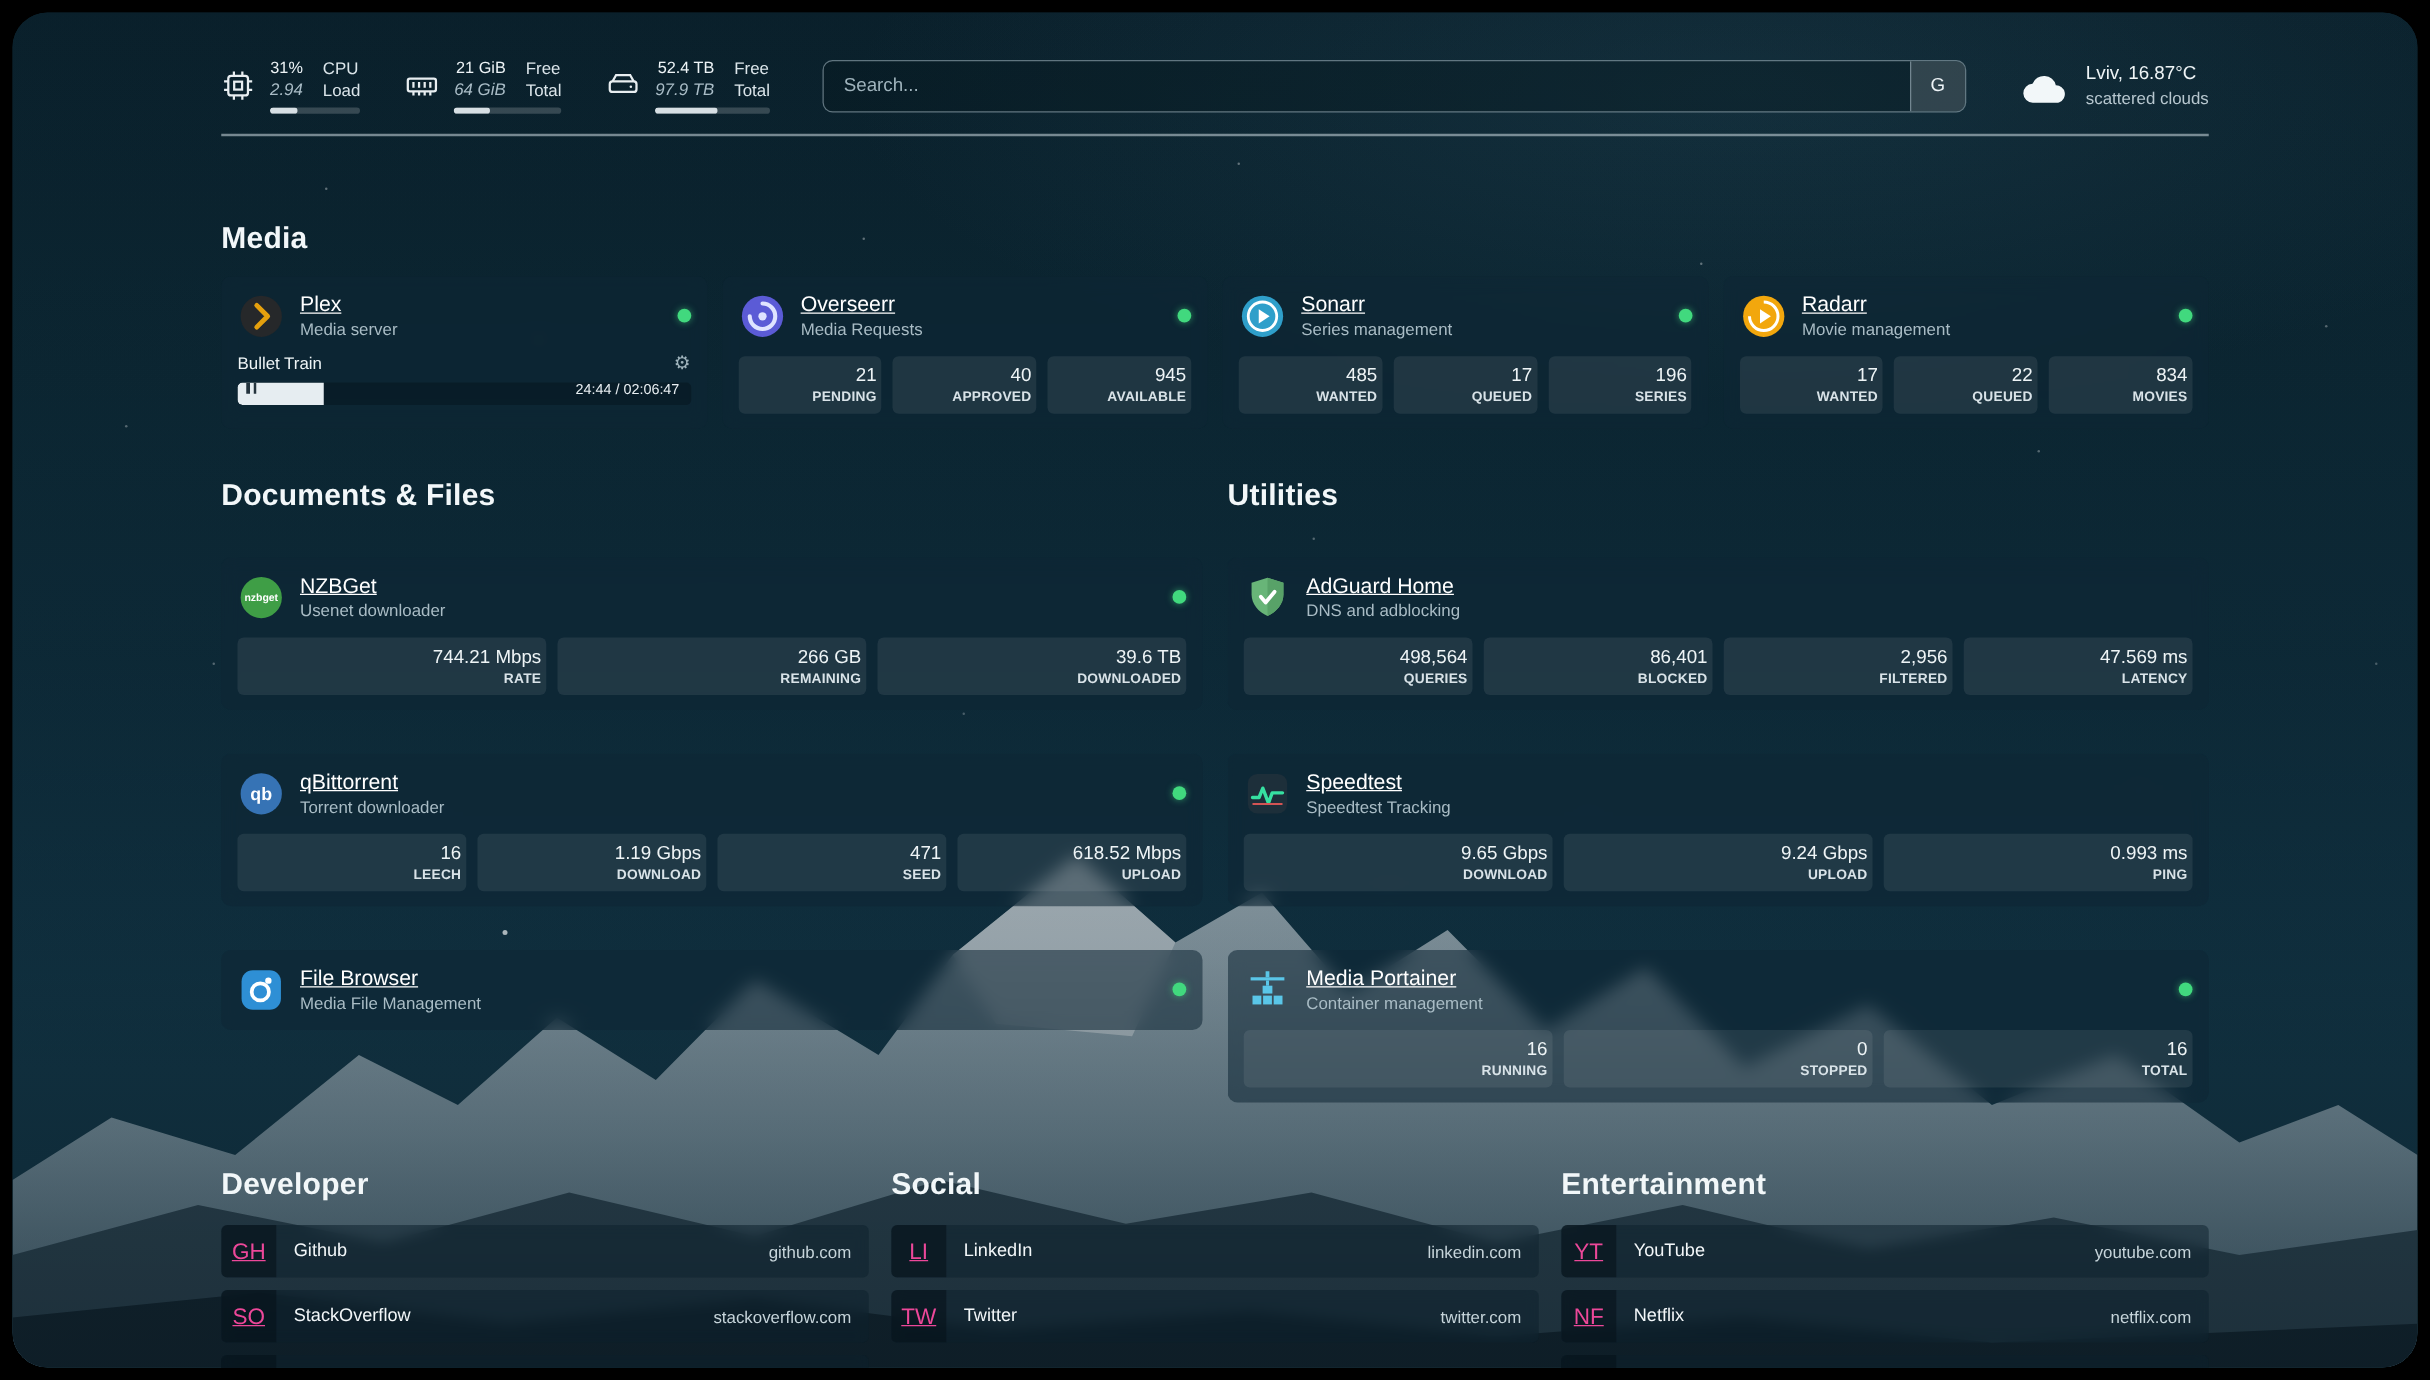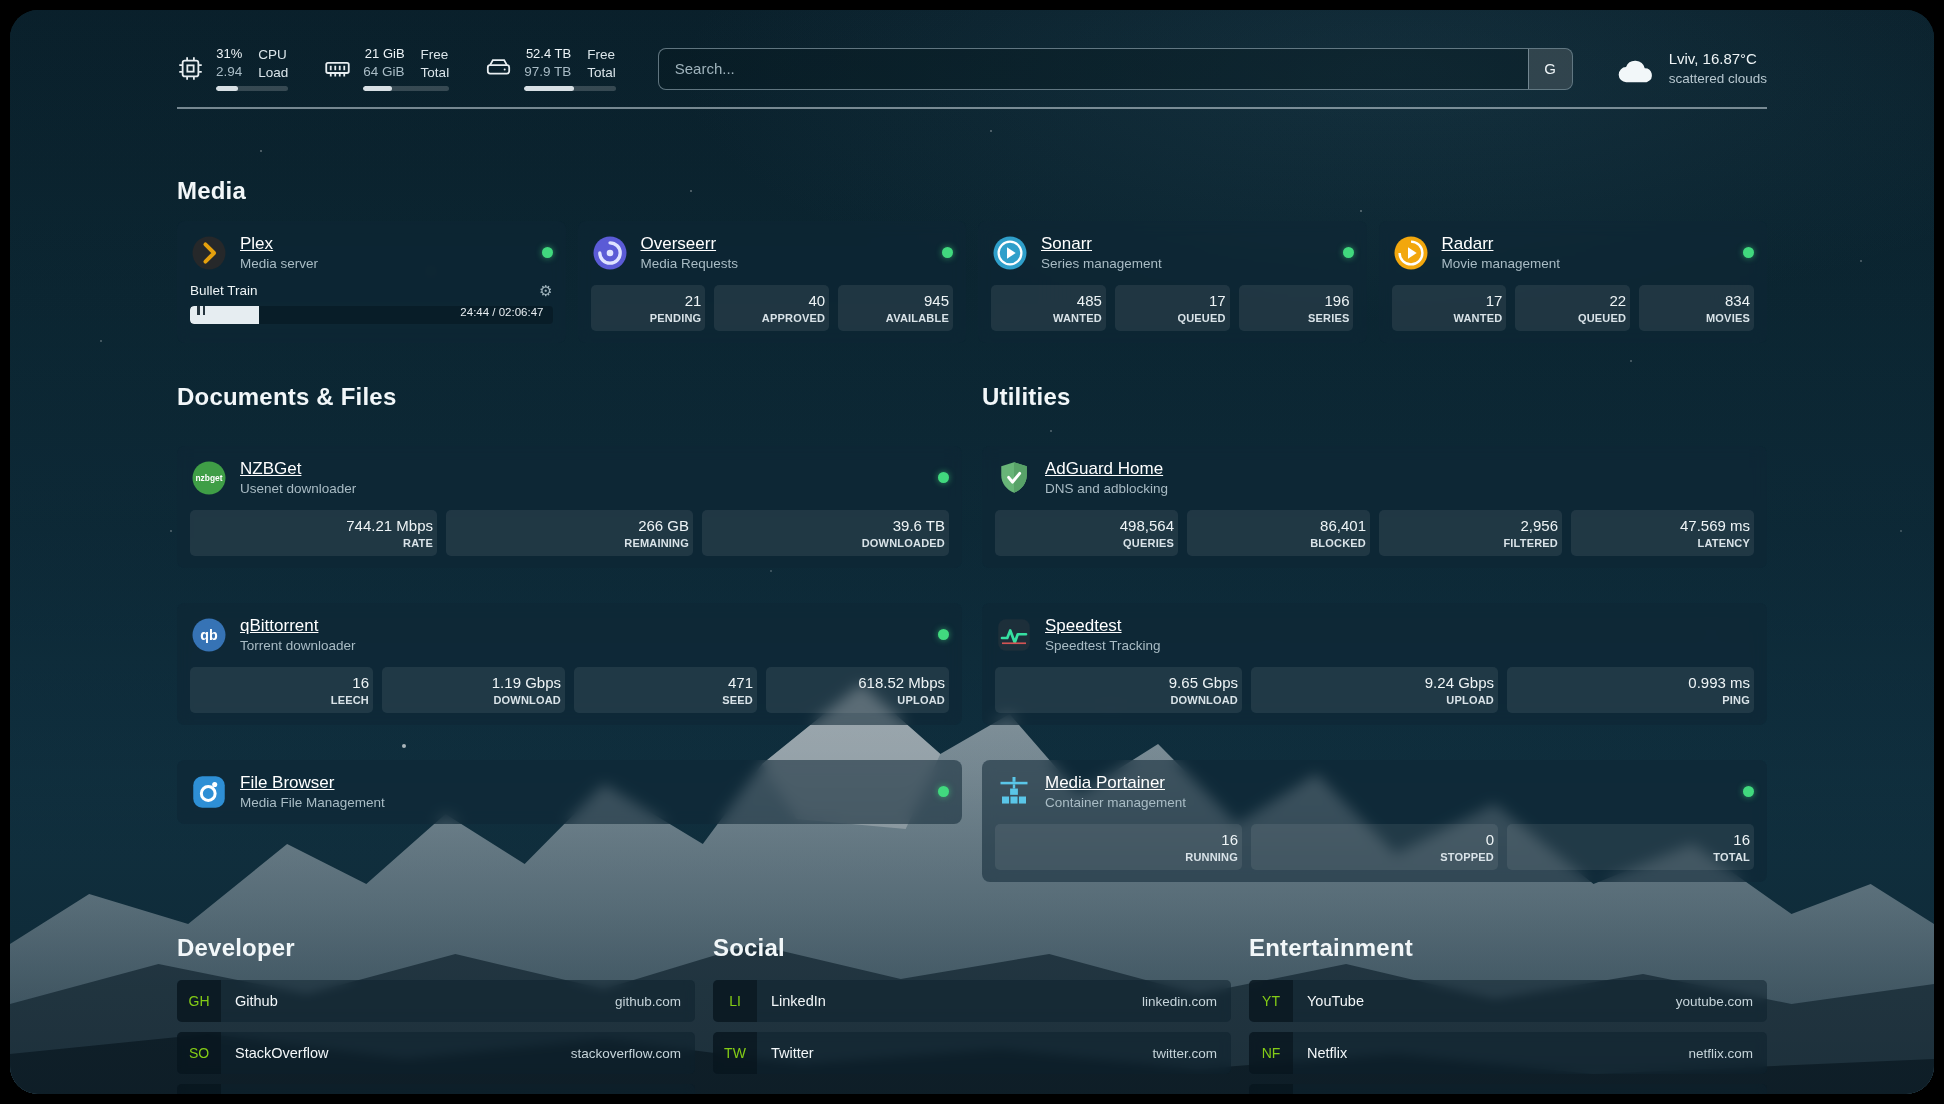--- a/index.html
+++ b/index.html
@@ -30,21 +30,21 @@
   
   .topbar { display:flex; align-items:center; gap:42px; padding-top:36px; }
   .metrics { display:flex; align-items:center; gap:36px; }
   .metric { display:flex; align-items:center; gap:12px; }
   .m-icon { color:#e8eef1; display:flex; }
   .m-body { display:flex; flex-direction:column; gap:5px; }
   .m-row { display:flex; gap:16px; }
   .m-vals, .m-labels { display:flex; flex-direction:column; line-height:1.3; }
   .m-vals { align-items:flex-end; }
   .m-top { font-size:13px; color:#eef4f7; }
-  .m-bot { font-size:13.5px; color:#a9bcc6; }
+  .m-bot { font-size:13.5px; color:#a9bcc6;font-style:italic; }
   .m-lab { font-size:13.5px; color:#dbe5ea; }
   .m-bar { height:5px; border-radius:3px; background:rgba(255,255,255,0.18); overflow:hidden; }
   .m-fill { height:100%; background:#d7dfe4; border-radius:3px; }
 
   .search-wrap { flex:1; max-width:995px; height:42px; display:flex; align-items:stretch;
     background:rgba(6,22,30,0.35); border:1.5px solid rgba(170,190,200,0.55); border-radius:8px; overflow:hidden; }
   .search-wrap input { flex:1; background:transparent; border:none; outline:none; padding:0 16px;
     color:#e8f0f4; font-size:15px; font-family:"Liberation Sans",sans-serif; }
   .search-wrap input::placeholder { color:#9fb3bc; }
   .search-go { width:44px; border:none; border-left:1.5px solid rgba(170,190,200,0.55); cursor:pointer;
@@ -91,22 +91,22 @@
   .two-col { margin-top:40px; display:grid; grid-template-columns:1fr 1fr; gap:20px; align-items:start; }
   .col-stack { display:flex; flex-direction:column; gap:35px; }
   .col-stack .section-heading { margin-bottom:0; }
 
   
   .bookmarks { margin-top:52px; display:grid; grid-template-columns:repeat(3,1fr); gap:18px; }
   .bm-col { display:flex; flex-direction:column; gap:10px; }
   .bm-col .section-heading { margin-bottom:8px; }
   .bm-row { display:flex; align-items:stretch; height:42px; background:rgba(12,32,44,0.5);
     backdrop-filter:blur(5px); border-radius:5px; overflow:hidden; cursor:pointer; }
-  .bm-abbr { width:44px; background:rgba(6,18,26,0.6); color:#84cc16; display:flex; align-items:center;
-    justify-content:center; font-size:14px; }
+  .bm-abbr { width:44px; background:rgba(6,18,26,0.6); color:#ec4899; display:flex; align-items:center;
+    justify-content:center; font-size:18px;text-decoration:underline; }
   .bm-name { flex:1; display:flex; align-items:center; padding-left:14px; color:#f3f7f9; font-size:14.5px; }
   .bm-url { display:flex; align-items:center; padding-right:14px; color:#c6d4da; font-size:13.5px; }
 
   svg { display:block; }
 </style>
 </head>
 <body>
 
 <div class="frame">
   <div class="scene">

